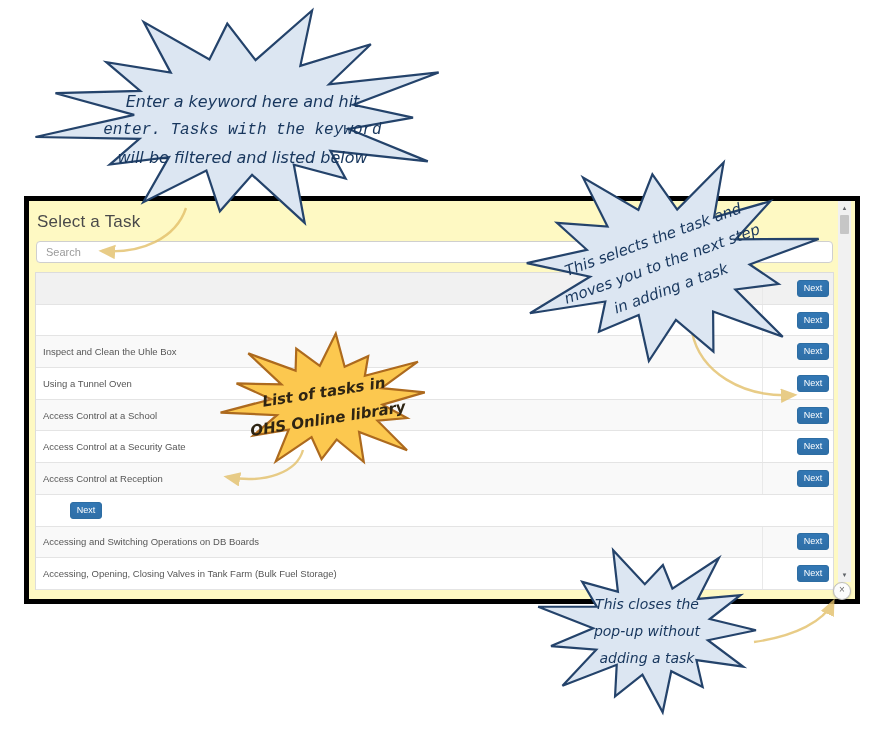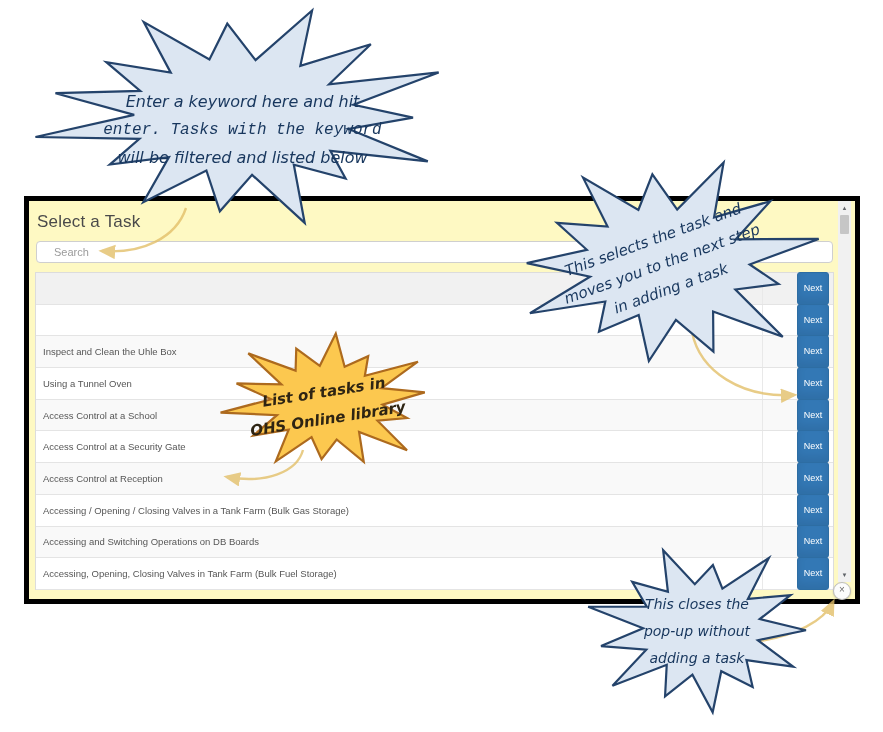--- a/index.html
+++ b/index.html
@@ -4,34 +4,34 @@
 <style>
   html,body{margin:0;padding:0;background:#fff;}
   body{width:883px;height:732px;overflow:hidden;font-family:"Liberation Sans",sans-serif;}
   .stage{position:relative;width:883px;height:732px;background:#fff;}
 
   
   .dialog{position:absolute;left:24px;top:196px;width:826px;height:398px;
           border:5px solid #000;background:#fef9c3;z-index:10;}
   .dlg-title{position:absolute;left:8px;top:11px;font-size:17px;color:#4a4a4a;letter-spacing:.2px;}
   .search-input{position:absolute;left:7px;top:40px;width:797px;height:22px;box-sizing:border-box;
-          border:1px solid #cfcfcf;border-radius:4px;padding:0 17px;font-size:11px;color:#555;
+          border:1px solid #cfcfcf;border-radius:4px;padding:0 9px;font-size:11px;color:#555;
           font-family:"Liberation Sans",sans-serif;outline:none;background:#fff;}
   .search-input::placeholder{color:#9b9b9b;}
 
   .ttable{position:absolute;left:6px;top:71px;width:799px;box-sizing:border-box;
           border:1px solid #dcdcdc;border-bottom:none;}
   .trow{display:flex;height:31.7px;box-sizing:border-box;border-bottom:1px solid #e4e4e4;
           align-items:stretch;background:#fff;}
   .trow.alt{background:#f9f9f9;}
   .trow.head{background:#f1f1f1;}
   .tname{flex:1;display:flex;align-items:center;padding-left:7px;font-size:9.5px;color:#565656;
           border-right:1px solid #e9e9e9;overflow:hidden;white-space:nowrap;}
   .tcell{width:70px;display:flex;align-items:center;justify-content:flex-end;padding-right:4px;box-sizing:border-box;}
-  .next-btn{width:32px;height:33px;background:#3378b5;border:1px solid #2d6da3;border-radius:3px;
+  .next-btn{width:32px;height:17px;background:#3378b5;border:1px solid #2d6da3;border-radius:3px;
           color:#fff;font-size:9px;padding:0;line-height:15px;text-align:center;cursor:pointer;
           font-family:"Liberation Sans",sans-serif;box-shadow:inset 0 -6px 8px rgba(0,0,0,.08);}
 
   
   .sbar{position:absolute;left:809px;top:0;width:13px;height:381px;background:#f1f1f1;}
   .sb-up,.sb-down{position:absolute;left:0;width:13px;height:12px;display:flex;align-items:center;
           justify-content:center;font-size:6px;color:#5f6368;}
   .sb-up{top:1px;}
   .sb-down{bottom:1px;}
   .sb-thumb{position:absolute;left:2px;top:14px;width:9px;height:19px;background:#c6c6c6;border-radius:1px;}
@@ -95,21 +95,20 @@
             <button class="next-btn">Next</button>
           </div>
         </div>
         <div class="trow alt">
           <div class="tname">Access Control at Reception</div>
           <div class="tcell">
             <button class="next-btn">Next</button>
           </div>
         </div>
         <div class="trow">
-          <div class="tname">Accessing / Opening / Closing Valves in a Tank Farm (Bulk Gas Storage)</div>
           <div class="tcell">
             <button class="next-btn">Next</button>
           </div>
         </div>
         <div class="trow alt">
           <div class="tname">Accessing and Switching Operations on DB Boards</div>
           <div class="tcell">
             <button class="next-btn">Next</button>
           </div>
         </div>
@@ -169,21 +168,21 @@
   <div class="burst" style="left: 217px; top: 329px; width: 222px; height: 146px;">
     <svg viewBox="0 0 100 100" preserveAspectRatio="none">
       <polygon vector-effect="non-scaling-stroke" points="93.6,43.4 74.6,51.8 85.6,61.0 72.3,62.8 85.6,83.0 64.0,70.5 66.1,91.0 53.9,75.7 47.1,89.1 42.6,74.1 26.5,90.7 32.3,69.0 16.4,72.9 27.0,59.0 1.6,57.3 24.4,48.1 8.8,37.3 29.0,37.9 14.1,16.7 35.4,28.5 35.7,13.5 46.3,25.2 53.5,3.1 57.5,25.8 68.1,18.6 66.6,32.1 90.5,22.4 74.1,40.5" fill="#fcc84f" stroke="#ad6a1e" stroke-width="2.2" stroke-linejoin="miter"></polygon>
     </svg>
     <div class="burst-text" style="color: rgb(46, 36, 19); font-size: 15px; font-weight: 600; transform: translate(-2px, 4px) rotate(-9deg);">
         <div class="burst-line" style="height: 27px; line-height: 27px;">List of tasks in</div>
         <div class="burst-line" style="height: 27px; line-height: 27px;">OHS Online library</div>
       </div>
   </div>
 
-  <div class="burst" style="left: 582px; top: 540px; width: 238px; height: 178px;">
+  <div class="burst" style="left: 532px; top: 540px; width: 238px; height: 178px;">
     <svg viewBox="0 0 100 100" preserveAspectRatio="none">
       <polygon vector-effect="non-scaling-stroke" points="88.7,71.1 69.1,67.5 71.7,82.6 58.5,73.7 54.9,96.8 46.4,75.7 34.9,87.8 35.6,70.1 12.8,81.9 27.0,61.6 8.0,59.6 25.7,49.6 2.6,37.5 27.2,37.5 21.1,23.5 36.1,29.1 34.1,5.7 47.4,24.8 55.0,14.1 59.0,27.3 78.5,10.1 69.7,33.1 87.6,31.0 74.7,44.4 94.1,50.7 73.9,56.3" fill="#dce6f2" stroke="#24436b" stroke-width="2.2" stroke-linejoin="miter"></polygon>
     </svg>
     <div class="burst-text" style="color: rgb(23, 54, 93); font-size: 14px; font-weight: 400; transform: translate(-4px, 2px) rotate(0deg);">
         <div class="burst-line" style="height: 27px; line-height: 27px;">This closes the</div>
         <div class="burst-line" style="height: 27px; line-height: 27px;">pop-up without</div>
         <div class="burst-line" style="height: 27px; line-height: 27px;">adding a task</div>
       </div>
   </div>
 

